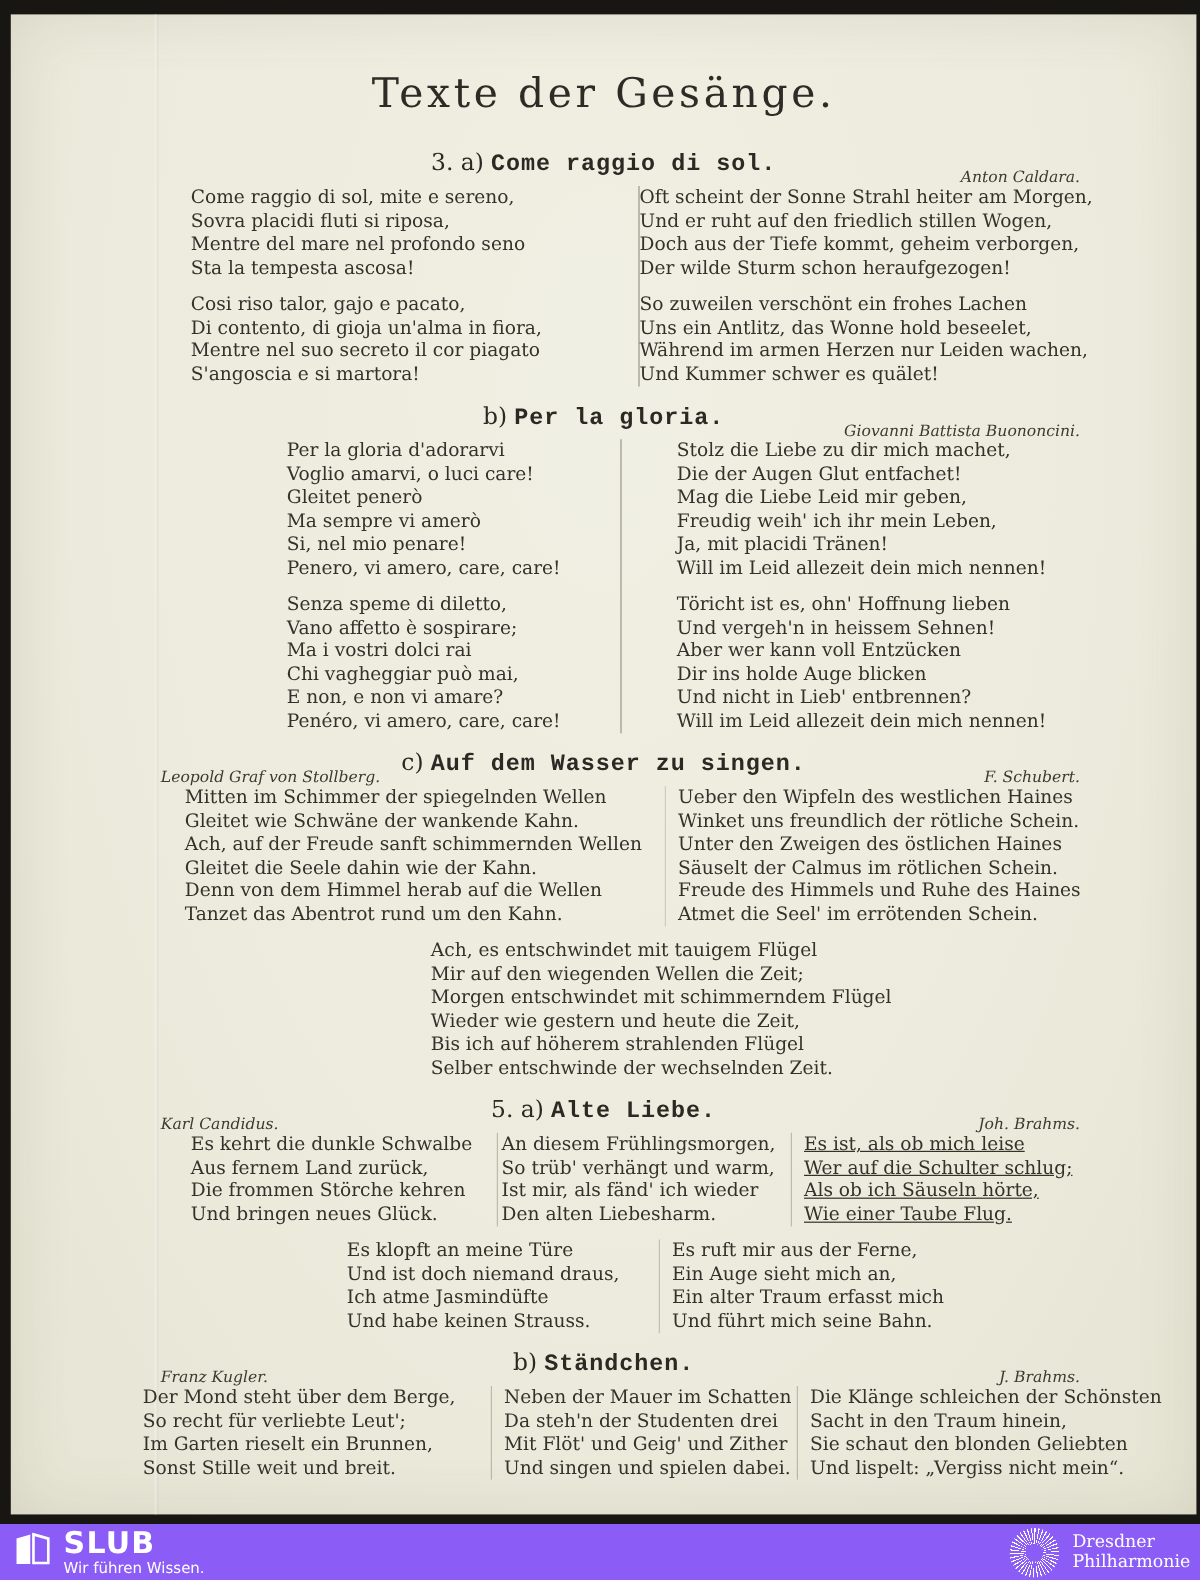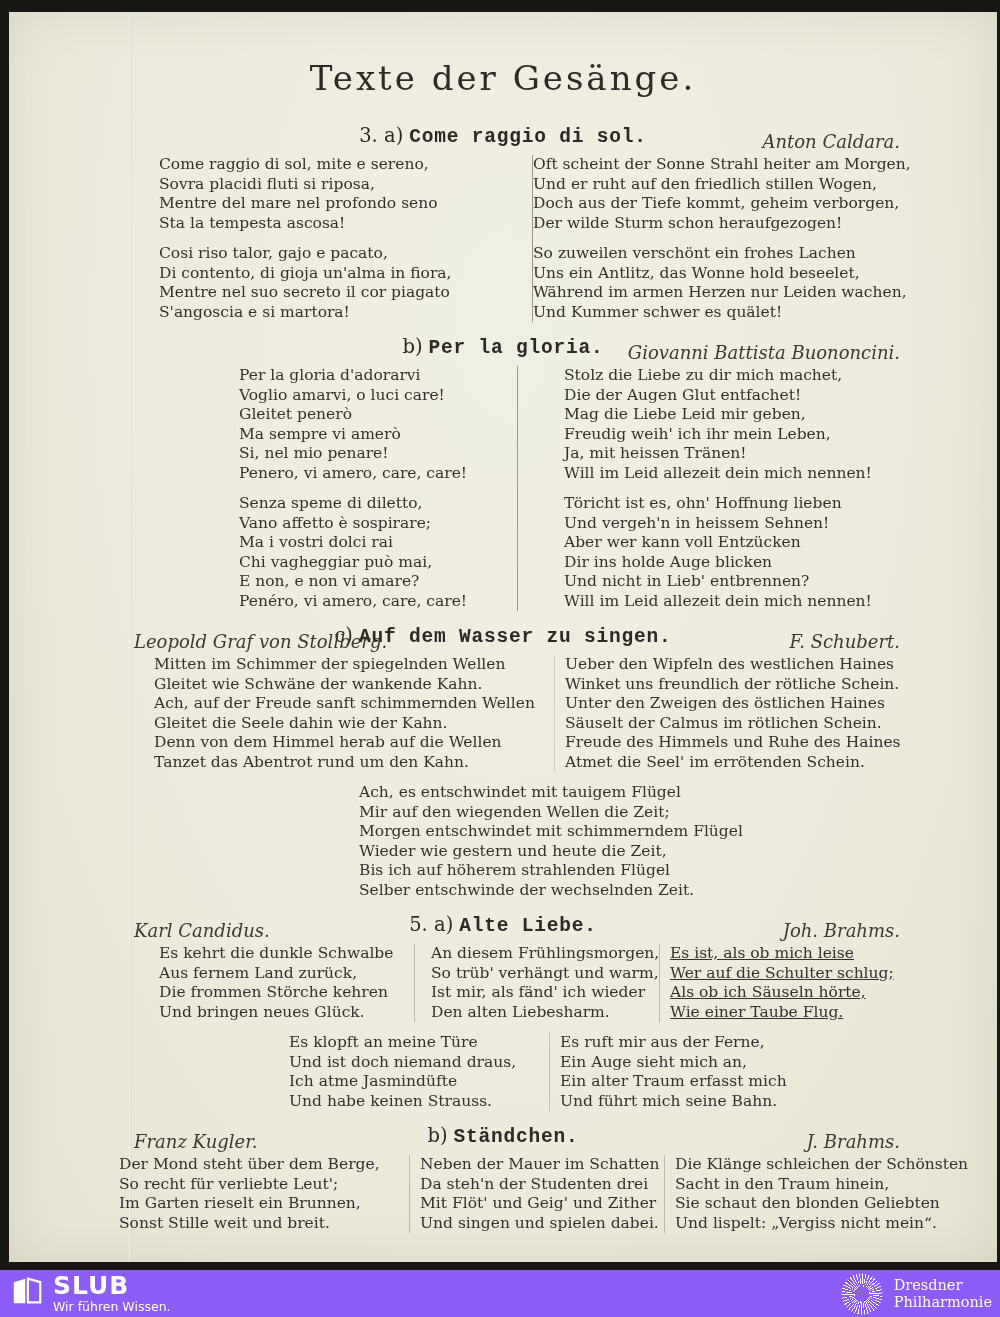--- a/index.html
+++ b/index.html
@@ -24,21 +24,21 @@
   .doc-title {
     font-size:34px; font-weight:400; text-align:center;
     letter-spacing:3px; margin:0 0 26px; color:#2e2b26;
   }
 
   .section { margin-bottom:13px; }
   .sec-head { position:relative; height:27px; margin-bottom:4px; }
   .headline { text-align:center; font-size:19.5px; color:#2c2924; }
   .headline .num { font-weight:400; margin-right:6px; }
   .headline .ttl { font-weight:700; letter-spacing:0.8px;font-family:Liberation Mono, monospace; }
-  .attr { position:absolute; top:7px; font-style:italic; font-size:18px; color:#3d392f; }
+  .attr { position:absolute; top:17px; font-style:italic; font-size:13px; color:#3d392f; }
   .attr.poet { left:125px; }
   .attr.composer { right:97px; }
 
   .poem { font-size:15.5px; line-height:19.5px; }
   .stanza + .stanza { margin-top:11px; }
   .row { display:flex; align-items:center; }
   .line { white-space:nowrap; }
 
   .s1 .row { margin-left:150px; }
   .s1 .c1 { width:373px; }
@@ -48,21 +48,21 @@
   .s2 .c1 { width:278px; }
   .s2 .c2 { border-left:1px solid rgba(70,62,48,.5); padding-left:46px; }
 
   .s3 .row { margin-left:145px; }
   .s3 .c1 { width:400px; }
   .s3 .c2 { border-left:1px solid rgba(70,62,48,.18); padding-left:10px; }
   .s3 .center-stanza { margin-left:350px; margin-top:11px; }
 
   .s4 .row1 { margin-left:150px; }
   .s4 .r1c1 { width:255px; }
-  .s4 .r1c2 { width:245px; border-left:1px solid rgba(70,62,48,.28); padding-left:16px; box-sizing:border-box; }
+  .s4 .r1c2 { width:245px; border-left:1px solid rgba(70,62,48,.28); padding-left:3px; box-sizing:border-box; }
   .s4 .r1c3 { border-left:1px solid rgba(70,62,48,.28); padding-left:10px;text-decoration:underline; }
   .s4 .row2 { margin-left:280px; margin-top:11px; }
   .s4 .r2c1 { width:260px; }
   .s4 .r2c2 { border-left:1px solid rgba(70,62,48,.25); padding-left:10px; }
 
   .s5 .row { margin-left:110px; }
   .s5 .c1 { width:290px; }
   .s5 .c2 { width:255px; border-left:1px solid rgba(70,62,48,.28); padding-left:10px; box-sizing:border-box; }
   .s5 .c3 { border-left:1px solid rgba(70,62,48,.28); padding-left:10px; }
 
@@ -158,21 +158,21 @@
               <div class="line">E non, e non vi amare?</div>
               <div class="line">Penéro, vi amero, care, care!</div>
             </div>
         </div>
         <div class="c2">
           <div class="stanza">
               <div class="line">Stolz die Liebe zu dir mich machet,</div>
               <div class="line">Die der Augen Glut entfachet!</div>
               <div class="line">Mag die Liebe Leid mir geben,</div>
               <div class="line">Freudig weih' ich ihr mein Leben,</div>
-              <div class="line">Ja, mit heissen Tränen!</div>
+              <div class="line">Ja, mit placidi Tränen!</div>
               <div class="line">Will im Leid allezeit dein mich nennen!</div>
             </div>
           <div class="stanza">
               <div class="line">Töricht ist es, ohn' Hoffnung lieben</div>
               <div class="line">Und vergeh'n in heissem Sehnen!</div>
               <div class="line">Aber wer kann voll Entzücken</div>
               <div class="line">Dir ins holde Auge blicken</div>
               <div class="line">Und nicht in Lieb' entbrennen?</div>
               <div class="line">Will im Leid allezeit dein mich nennen!</div>
             </div>

